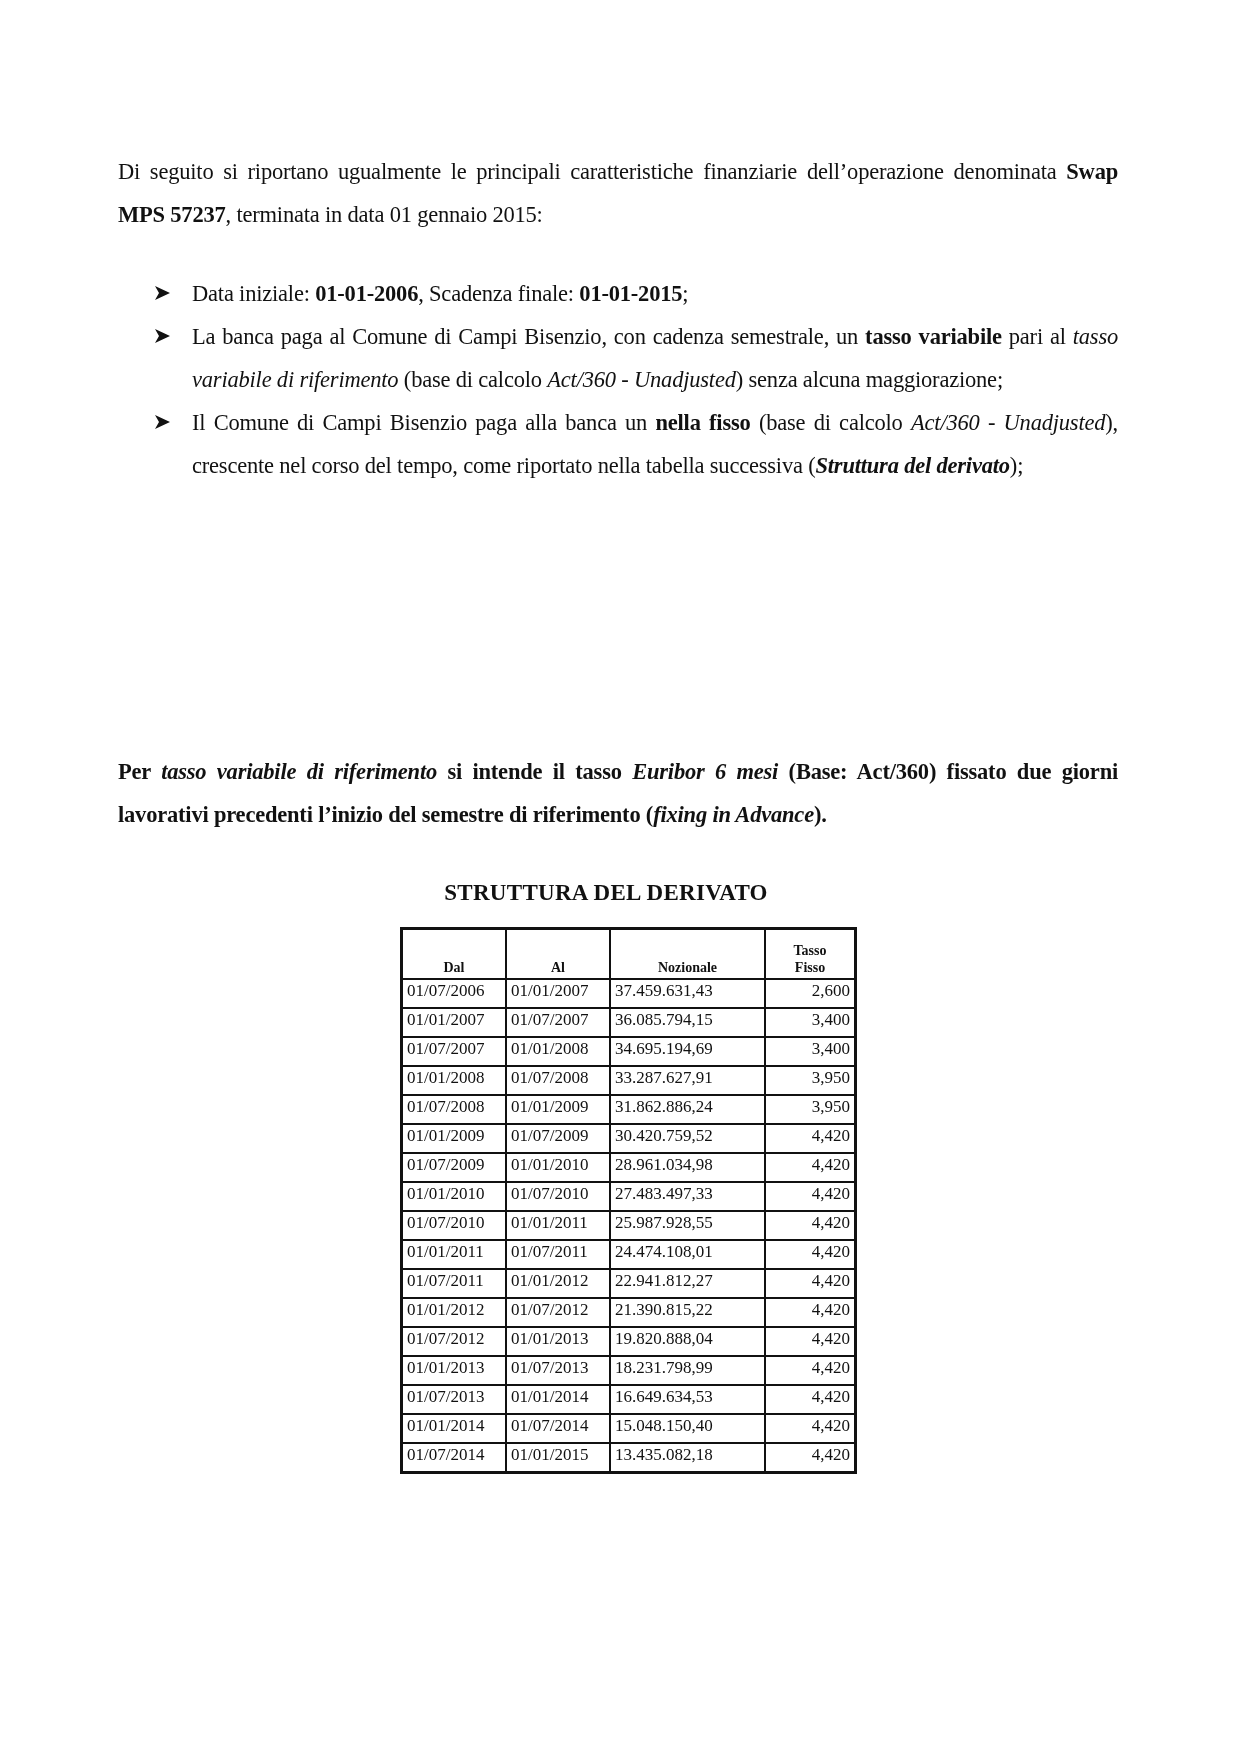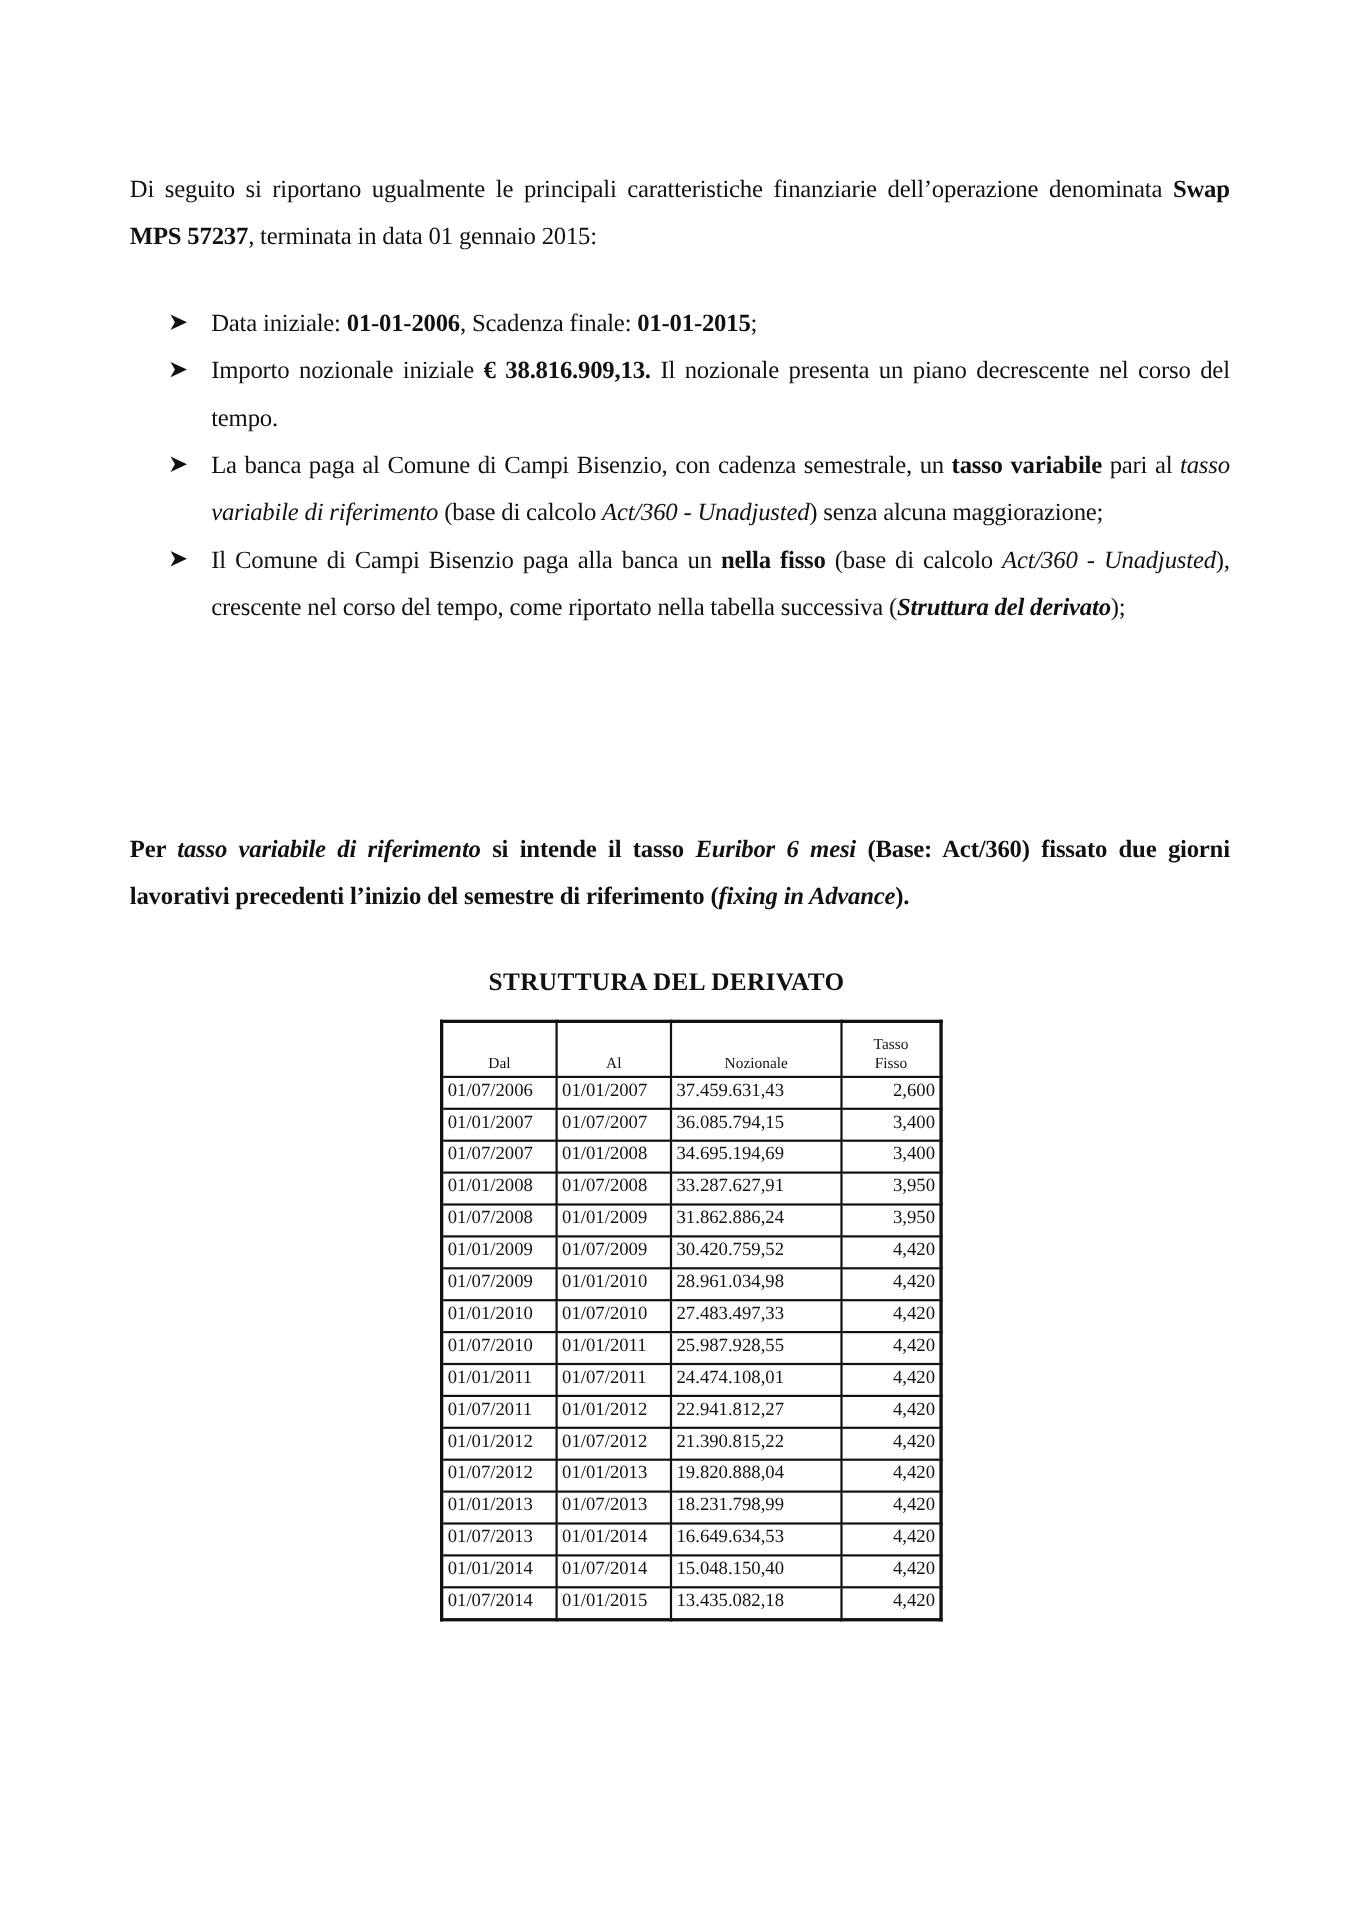--- a/index.html
+++ b/index.html
@@ -36,21 +36,21 @@
   }
   table.deriv {
     position: absolute; left: 400px; top: 927px;
     border-collapse: collapse; border: 3px solid #111;
     font-size: 17px;
   }
   table.deriv th, table.deriv td {
     border: 2px solid #111; padding: 0 4px; height: 27px;
   }
   table.deriv th {
-    font-size: 14px; font-weight: normal; vertical-align: bottom; height: 46px;
+    font-size: 14px; font-weight: bold; vertical-align: bottom; height: 46px;
     text-align: center; line-height: 17px; padding-bottom: 2px;
   }
   table.deriv td { vertical-align: top; line-height: 22px; }
   td.c-dal { width: 94px; text-align: left; }
   td.c-al { width: 94px; text-align: left; }
   td.c-noz { width: 145px; text-align: left; padding-left: 10px; }
   td.c-tasso { width: 80px; text-align: right; vertical-align: bottom; line-height: 20px; padding-right: 6px; }
 </style>
 </head>
 <body>
@@ -60,28 +60,20 @@
   <p class="para p1" style="margin:0"><span>Di seguito si riportano ugualmente le principali caratteristiche finanziarie dell’operazione denominata </span><b>Swap MPS 57237</b><span>, terminata in data 01 gennaio 2015:</span></p>
 
   <ul class="bullets">
     <li>
       <span class="arrow">
           <svg width="17" height="16" viewBox="0 0 17 16">
             <path d="M1 1 L16 8 L1 15 L5 8 Z" fill="#111"></path>
           </svg>
         </span>
       <span>Data iniziale: </span><b>01-01-2006</b><span>, Scadenza finale: </span><b>01-01-2015</b><span>;</span>
-    </li>
-    <li>
-      <span class="arrow">
-          <svg width="17" height="16" viewBox="0 0 17 16">
-            <path d="M1 1 L16 8 L1 15 L5 8 Z" fill="#111"></path>
-          </svg>
-        </span>
-      <span>Importo nozionale iniziale </span><b>€ 38.816.909,13.</b><span> Il nozionale presenta un piano decrescente nel corso del tempo.</span>
     </li>
     <li>
       <span class="arrow">
           <svg width="17" height="16" viewBox="0 0 17 16">
             <path d="M1 1 L16 8 L1 15 L5 8 Z" fill="#111"></path>
           </svg>
         </span>
       <span>La banca paga al Comune di Campi Bisenzio, con cadenza semestrale, un </span><b>tasso variabile</b><span> pari al </span><i>tasso variabile di riferimento</i><span> (base di calcolo </span><i>Act/360 - Unadjusted</i><span>) senza alcuna maggiorazione;</span>
     </li>
     <li>

